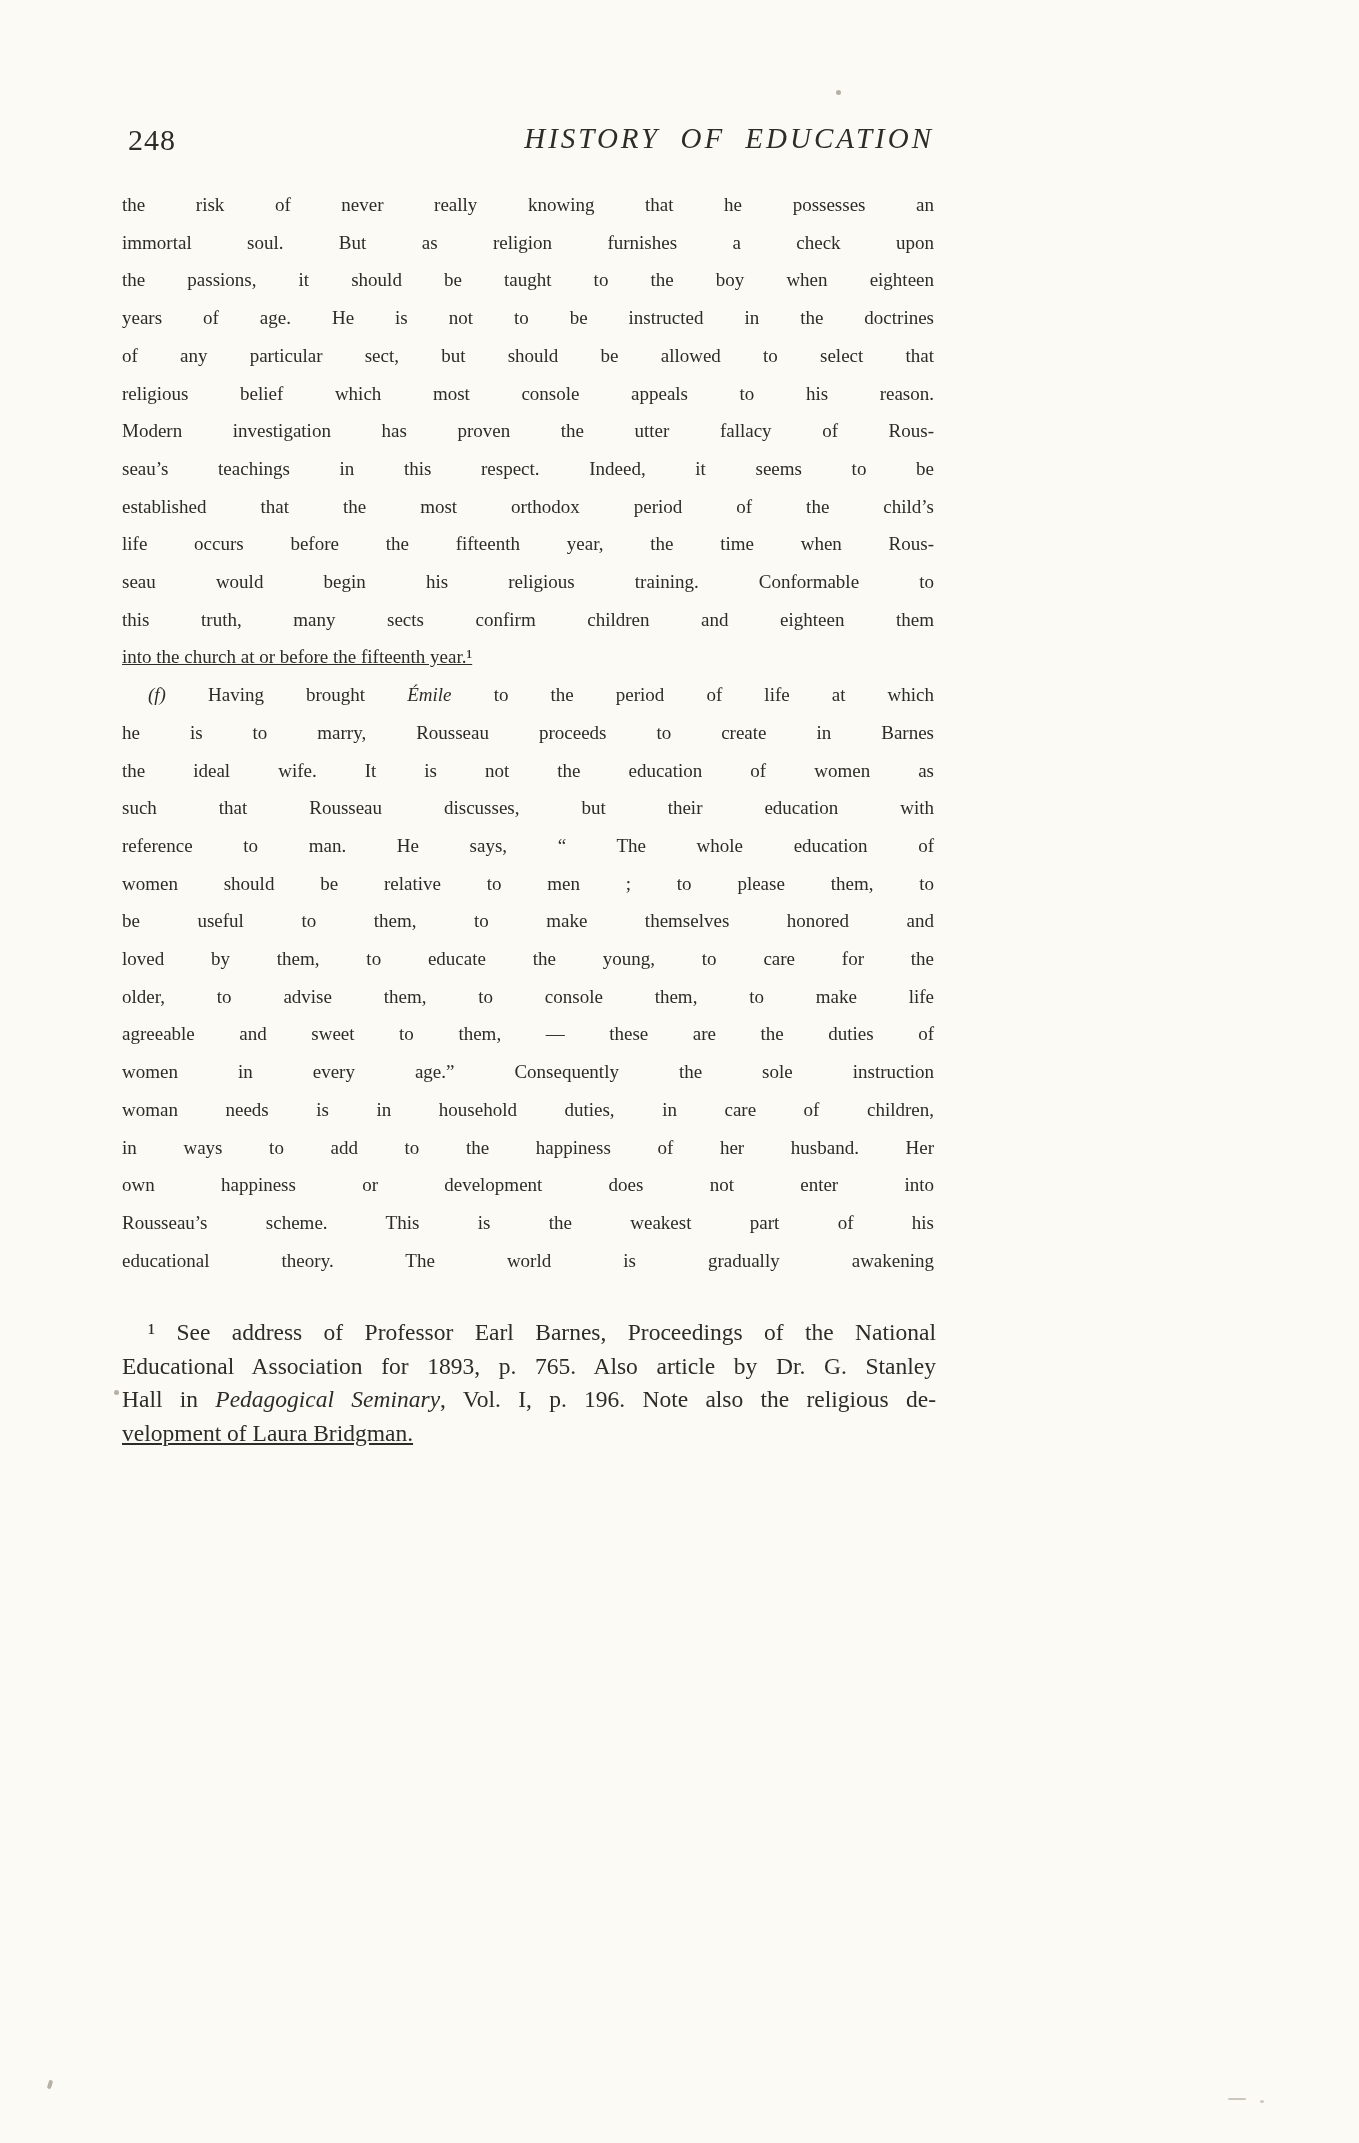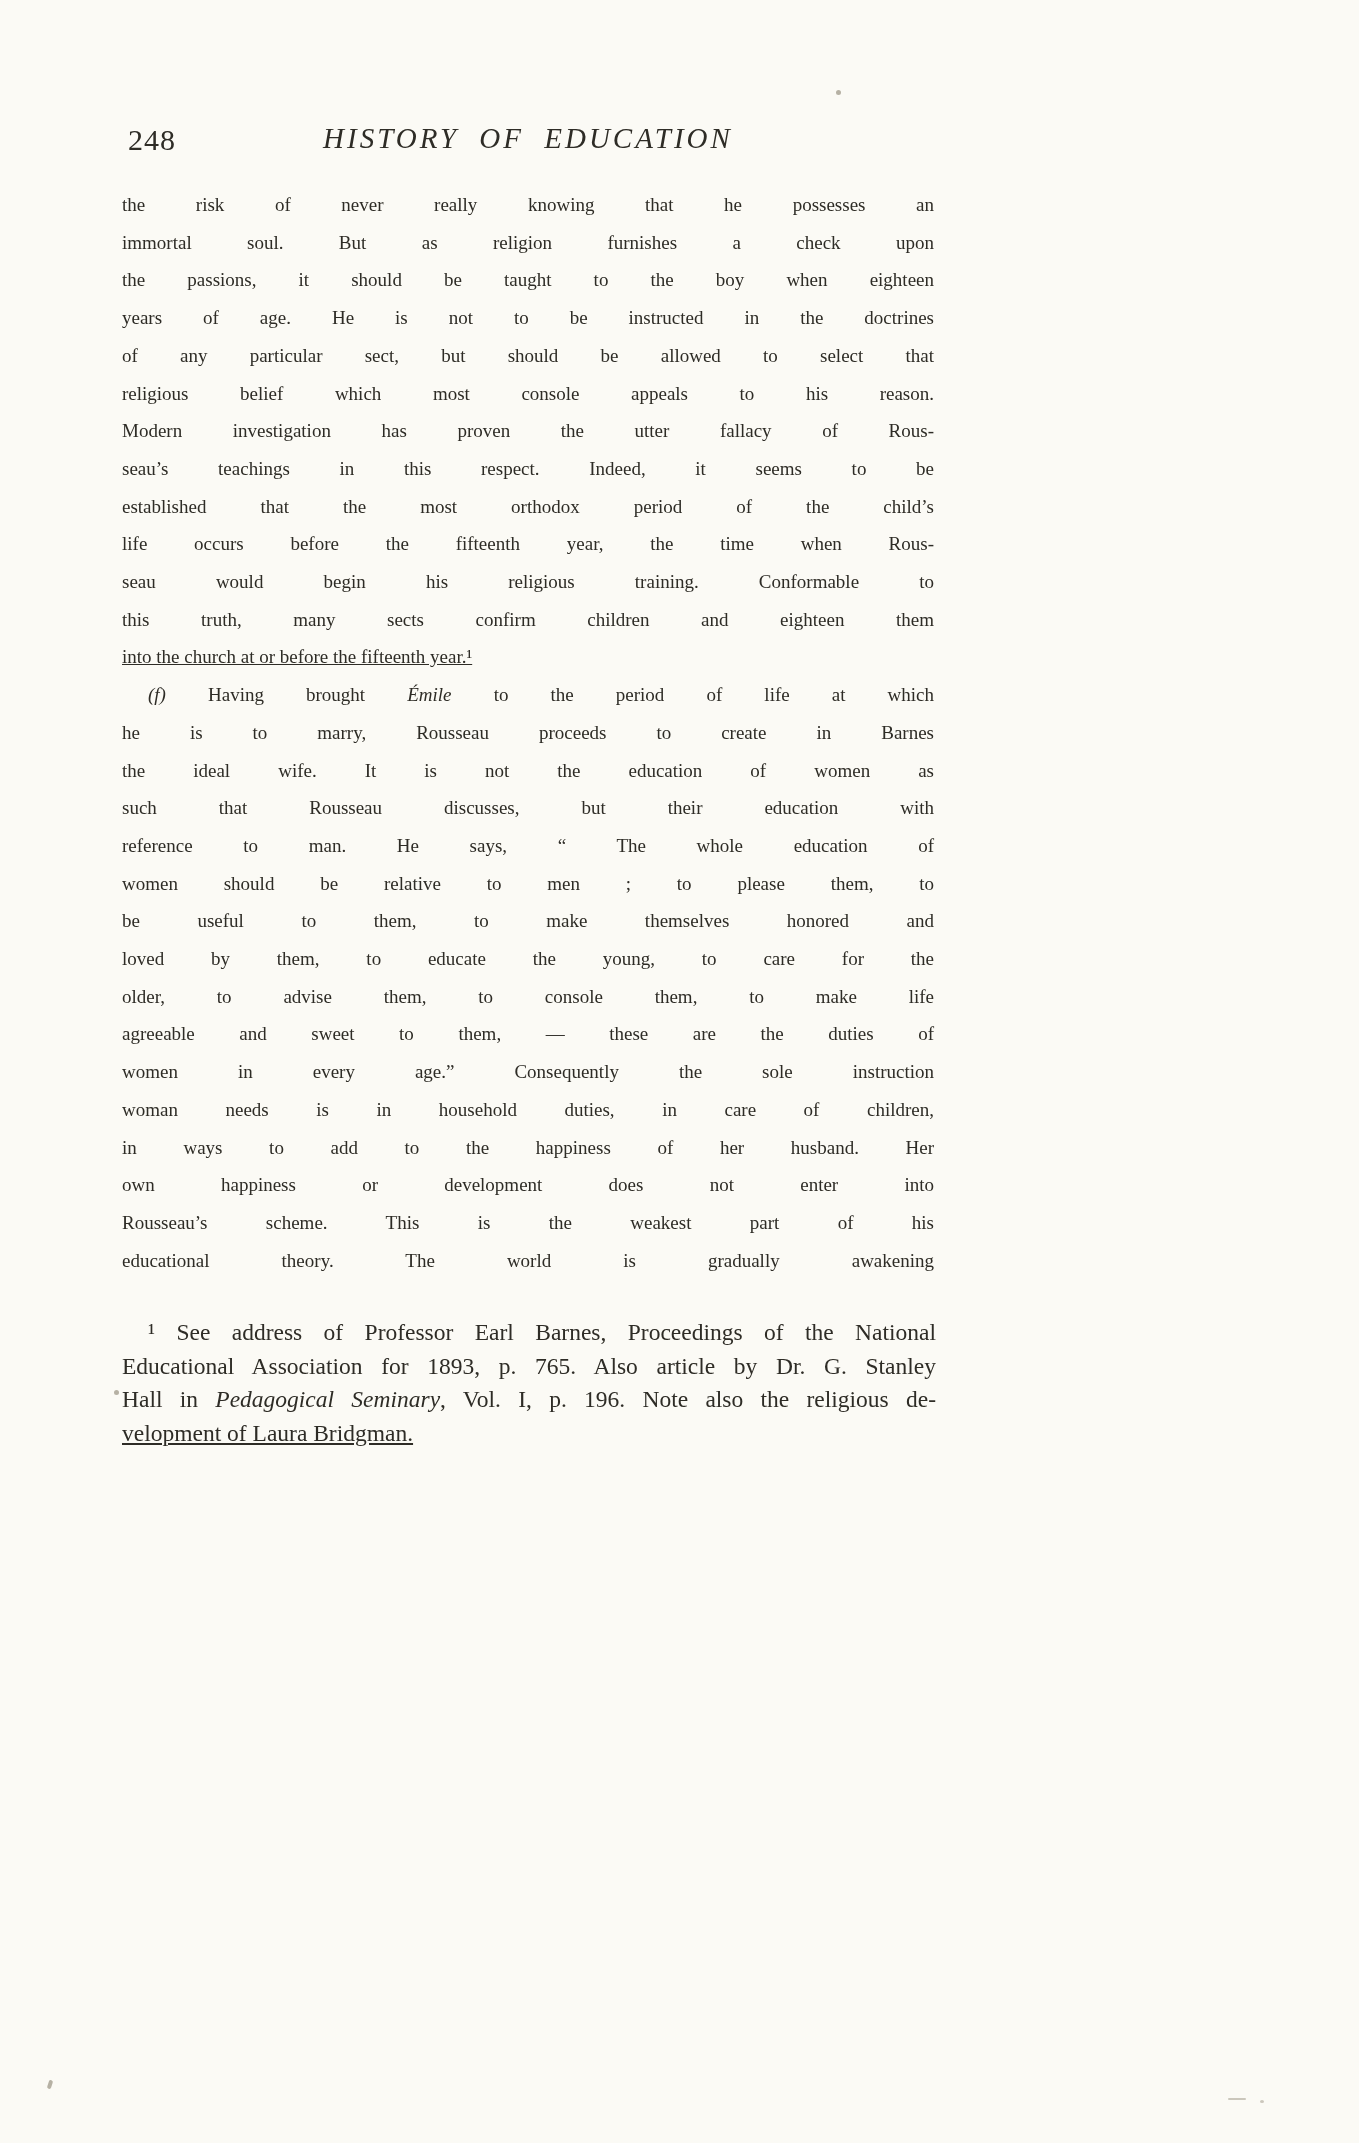--- a/index.html
+++ b/index.html
@@ -10,21 +10,21 @@
     width:1359px; height:2143px;
     background:var(--paper);
     color:var(--ink);
     font-family:"Liberation Serif","DejaVu Serif",serif;
     position:relative;
     overflow:hidden;
   }
   .header { position:absolute; left:122px; top:120px; width:812px; height:44px; }
   .page-number { position:absolute; left:6px; top:3px; font-size:30px; letter-spacing:1px; }
   .running-title {
-    display:block; text-align:center;
+    display:block; text-align:right;
     font-style:italic; font-size:29px;
     letter-spacing:3px; word-spacing:10px;
     padding-top:2px;
   }
   #body-container { position:absolute; left:122px; top:186px; width:812px; }
   .body-line {
     font-size:19px; line-height:37.7px;
     text-align:justify; text-align-last:justify;
     white-space:normal;
   }

